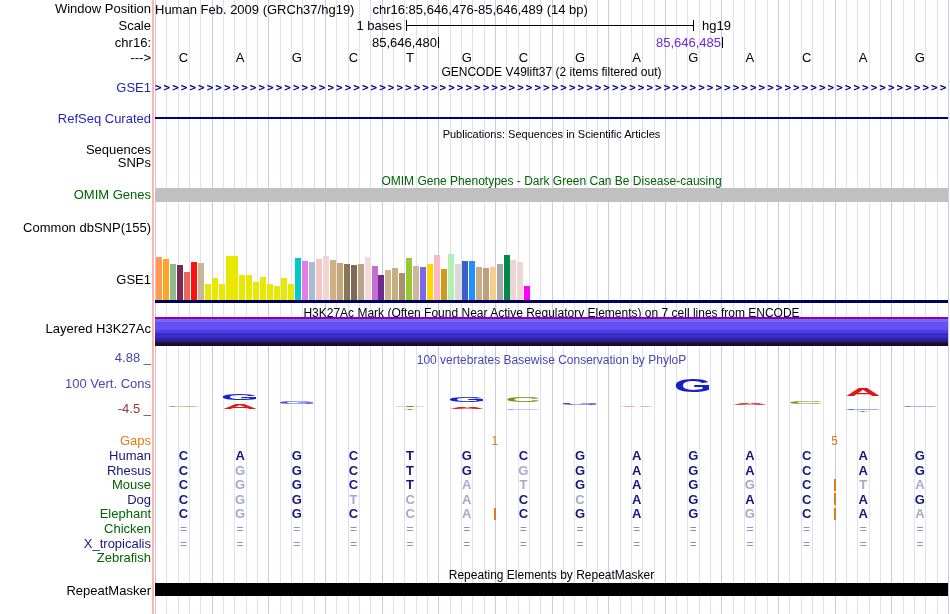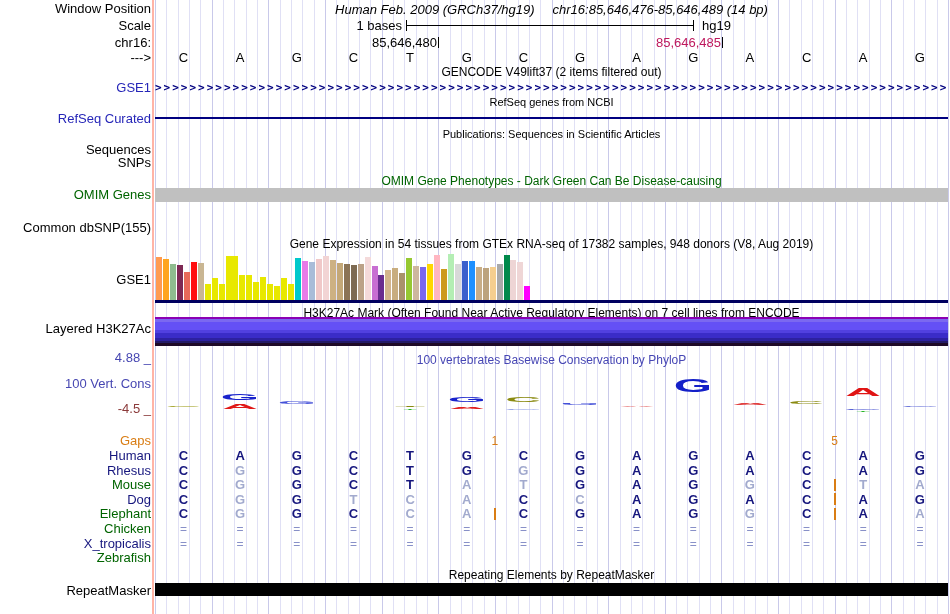--- a/index.html
+++ b/index.html
@@ -11,22 +11,22 @@
          white-space:nowrap;color:#000;}
   .title.sm{font-size:11px;}
   .gl{position:absolute;top:0;height:614px;width:1px;}
   .bar{position:absolute;}
   .baseletter{position:absolute;width:57px;text-align:center;font-size:13px;line-height:14px;color:#000;}
   .mzletter{position:absolute;width:57px;text-align:center;font-size:13px;line-height:14px;font-weight:bold;}
   .tick{position:absolute;width:1px;background:#000;}
   .consglyph{position:absolute;overflow:visible;}
   .ins{position:absolute;width:2px;background:#d97d14;}
   .gapmark{position:absolute;width:16px;text-align:center;font-size:12px;color:#d97d14;}
-  .hdr{position:absolute;left:155px;width:793px;top:2px;display:flex;justify-content:center;gap:18px;
-       font-size:13px;color:#000;white-space:nowrap;font-style:italic;}
+  .hdr{position:absolute;left:155px;width:793px;top:2px;display:flex;justify-content:flex-start;gap:18px;
+       font-size:13px;color:#000;white-space:nowrap;}
 </style>
 </head>
 <body>
 
 <div id="screen">
 
   <div id="gridlayer">
       <div class="gl" style="left:155.0px;background:#c9c9ea;z-index:0;"></div>
       <div class="gl" style="left:166.3px;background:#e0e0f5;z-index:0;"></div>
       <div class="gl" style="left:177.7px;background:#e0e0f5;z-index:0;"></div>
@@ -110,21 +110,21 @@
   <div class="lbl" style="top:19px;">Scale</div>
   <div style="position:absolute;left:252px;top:19px;width:150px;text-align:right;font-size:13px;line-height:13px;color:#000;">1 bases</div>
   <div class="tick" style="left:406px;top:20px;height:11px;"></div>
   <div style="position:absolute;left:406px;top:25px;width:288px;height:1px;background:#000;"></div>
   <div class="tick" style="left:693px;top:20px;height:11px;"></div>
   <div style="position:absolute;left:702px;top:19px;font-size:13px;line-height:13px;color:#000;">hg19</div>
 
   <div class="lbl" style="top:36px;">chr16:</div>
   <div style="position:absolute;left:287px;top:36px;width:150px;text-align:right;font-size:13px;line-height:13px;color:#000;">85,646,480</div>
   <div class="tick" style="left:438px;top:37px;height:11px;"></div>
-  <div style="position:absolute;left:571px;top:36px;width:150px;text-align:right;font-size:13px;line-height:13px;color:#be185d;">85,646,485</div>
+  <div style="position:absolute;left:571px;top:36px;width:150px;text-align:right;font-size:13px;line-height:13px;color:#6d28d9;">85,646,485</div>
   <div class="tick" style="left:722px;top:37px;height:11px;"></div>
 
   <div class="lbl" style="top:51px;">---&gt;</div>
   <div id="rulerbases">
       <div class="baseletter" style="left:155.0px;top:51px;">C</div>
       <div class="baseletter" style="left:211.6px;top:51px;">A</div>
       <div class="baseletter" style="left:268.3px;top:51px;">G</div>
       <div class="baseletter" style="left:324.9px;top:51px;">C</div>
       <div class="baseletter" style="left:381.6px;top:51px;">T</div>
       <div class="baseletter" style="left:438.2px;top:51px;">G</div>
@@ -136,35 +136,33 @@
       <div class="baseletter" style="left:778.1px;top:51px;">C</div>
       <div class="baseletter" style="left:834.7px;top:51px;">A</div>
       <div class="baseletter" style="left:891.4px;top:51px;">G</div>
     </div>
 
   <div class="title" style="top:66px;">GENCODE V49lift37 (2 items filtered out)</div>
   <div class="lbl" style="top:81px;color:#2626b8;">GSE1</div>
   <div id="arrowrow" style="position:absolute;left:155px;top:82px;width:793px;height:12px;overflow:hidden;color:#000080;
               font-family:'DejaVu Sans Mono',monospace;font-size:11px;line-height:12px;letter-spacing:2px;font-weight:bold;">&gt;&gt;&gt;&gt;&gt;&gt;&gt;&gt;&gt;&gt;&gt;&gt;&gt;&gt;&gt;&gt;&gt;&gt;&gt;&gt;&gt;&gt;&gt;&gt;&gt;&gt;&gt;&gt;&gt;&gt;&gt;&gt;&gt;&gt;&gt;&gt;&gt;&gt;&gt;&gt;&gt;&gt;&gt;&gt;&gt;&gt;&gt;&gt;&gt;&gt;&gt;&gt;&gt;&gt;&gt;&gt;&gt;&gt;&gt;&gt;&gt;&gt;&gt;&gt;&gt;&gt;&gt;&gt;&gt;&gt;&gt;&gt;&gt;&gt;&gt;&gt;&gt;&gt;&gt;&gt;&gt;&gt;&gt;&gt;&gt;&gt;&gt;&gt;&gt;&gt;&gt;&gt;&gt;&gt;&gt;</div>
 
-  <div class="title sm" style="top:96px;">RefSeq genes from NCBI</div>
   <div class="lbl" style="top:112px;color:#2626b8;">RefSeq Curated</div>
   <div style="position:absolute;left:155px;top:117px;width:793px;height:2px;background:#000080;"></div>
 
   <div class="title sm" style="top:128px;">Publications: Sequences in Scientific Articles</div>
   <div class="lbl" style="top:143px;">Sequences</div>
   <div class="lbl" style="top:156px;">SNPs</div>
 
   <div class="title" style="top:175px;color:#006400;">OMIM Gene Phenotypes - Dark Green Can Be Disease-causing</div>
   <div class="lbl" style="top:188px;color:#006400;">OMIM Genes</div>
   <div style="position:absolute;left:155px;top:188px;width:793px;height:14px;background:#c0c0c0;"></div>
 
   <div class="lbl" style="top:221px;">Common dbSNP(155)</div>
 
-  <div class="title" style="top:238px;">Gene Expression in 54 tissues from GTEx RNA-seq of 17382 samples, 948 donors (V8, Aug 2019)</div>
   <div class="lbl" style="top:273px;">GSE1</div>
   <div id="gtexbars">
       <div class="bar" style="left:156.0px;top:257px;width:6px;height:43px;background:#FF9A50;z-index:2;"></div>
       <div class="bar" style="left:162.9px;top:259px;width:6px;height:41px;background:#FFA41E;z-index:2;"></div>
       <div class="bar" style="left:169.9px;top:264px;width:6px;height:36px;background:#8FBC8F;z-index:2;"></div>
       <div class="bar" style="left:176.8px;top:265px;width:6px;height:35px;background:#7E2954;z-index:2;"></div>
       <div class="bar" style="left:183.8px;top:272px;width:6px;height:28px;background:#E8695A;z-index:2;"></div>
       <div class="bar" style="left:190.8px;top:262px;width:6px;height:38px;background:#FF1010;z-index:2;"></div>
       <div class="bar" style="left:197.7px;top:263px;width:6px;height:37px;background:#C9B693;z-index:2;"></div>
       <div class="bar" style="left:204.7px;top:284px;width:6px;height:16px;background:#E8E800;z-index:2;"></div>

